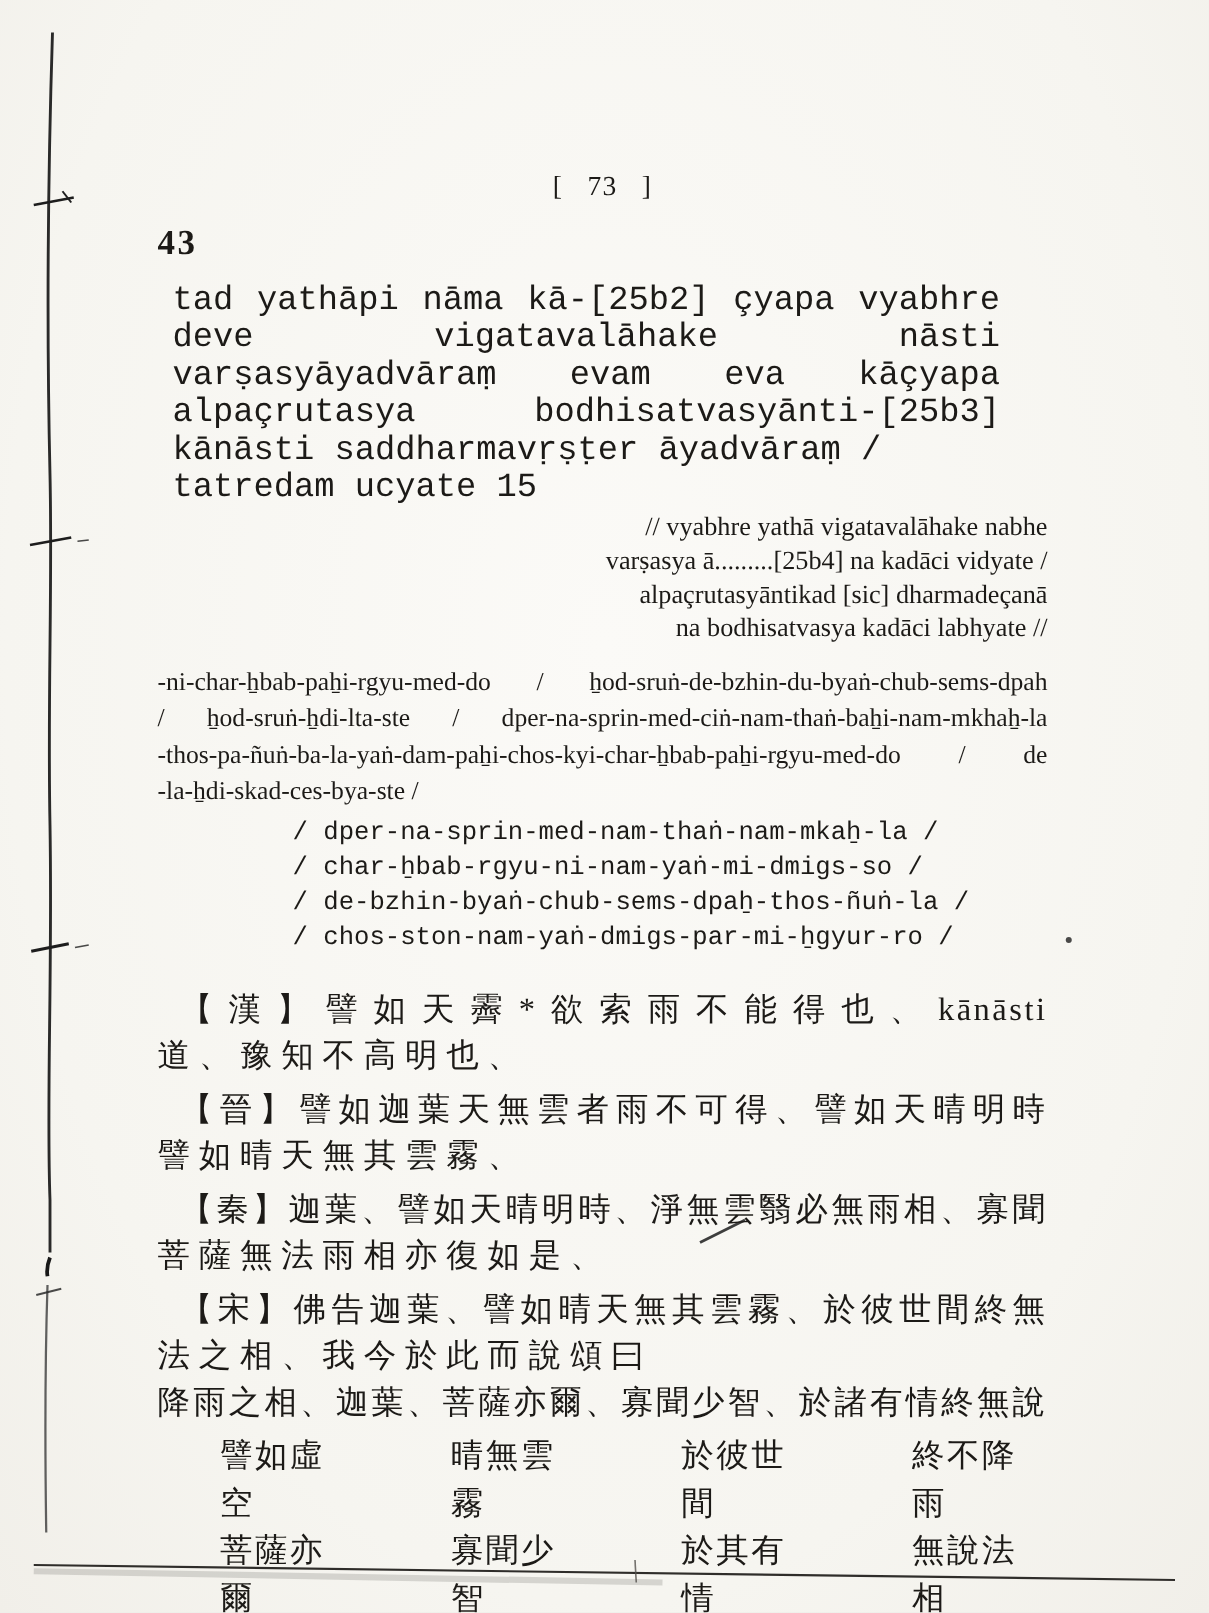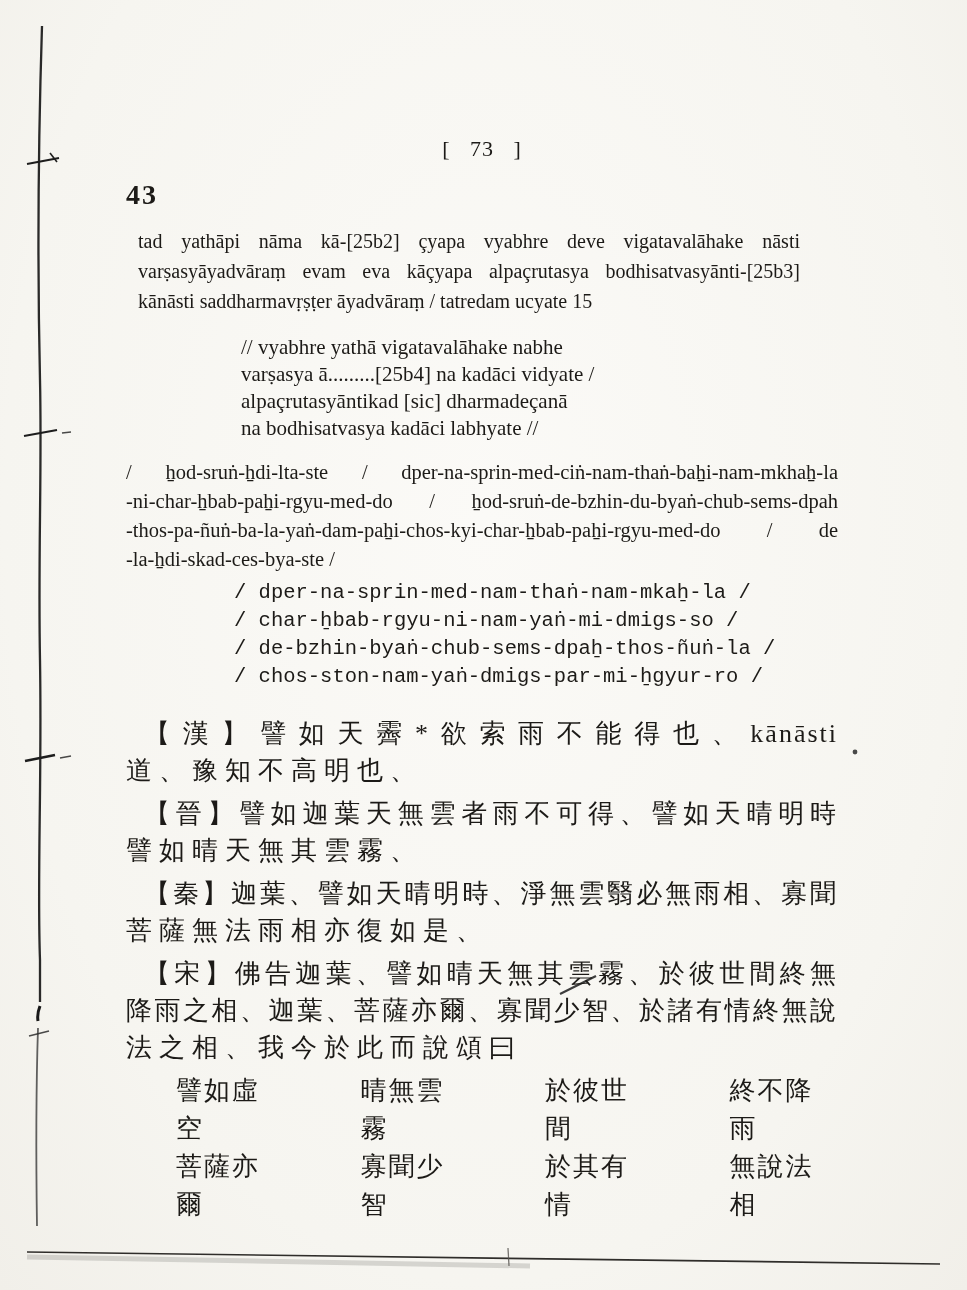--- a/index.html
+++ b/index.html
@@ -23,24 +23,24 @@
     word-spacing:13px;
     letter-spacing:1px;
   }
   .secnum {
     margin-top:18px;
     font-size:28px; line-height:30px;
     font-weight:700;
     letter-spacing:2px;
   }
 
-  .lat { margin-top:16px; margin-left:12px; width:662px; font-size:20px; line-height:30px; }
+  .lat { margin-top:16px; margin-left:12px; width:662px; font-size:27px; line-height:30px;font-family:Liberation Mono, monospace; }
   .lat .just { text-align:justify; text-align-last:justify; }
 
-  .sktverse { margin-top:18px; margin-left:115px; font-size:21px; line-height:27px; }
+  .sktverse { margin-top:2px; margin-left:115px; font-size:21px; line-height:27px;text-align:right; }
 
   .tib { margin-top:16px; width:712px; font-size:20.5px; line-height:29px; }
   .tib .just { text-align:justify; text-align-last:justify; }
 
   .tibverse { margin-top:5px; margin-left:108px; font-size:20.5px; line-height:28px;font-family:Liberation Mono, monospace; }
 
   .cjk { margin-top:24px; width:712px; font-size:26px; line-height:37px; letter-spacing:2px; }
   .cjk section { margin-bottom:6px; }
   .cline.cjust { text-align:justify; text-align-last:justify; }
   .cline.cfirst { padding-left:18px; }
@@ -100,22 +100,22 @@
     </div>
 
     <div class="sktverse">
       <div>// vyabhre yathā vigatavalāhake nabhe</div>
       <div>varṣasya ā.........[25b4] na kadāci vidyate /</div>
       <div>alpaçrutasyāntikad [sic] dharmadeçanā</div>
       <div>na bodhisatvasya kadāci labhyate //</div>
     </div>
 
     <div class="tib">
+      <div class="just">-ni-char-ẖbab-paẖi-rgyu-med-do / ẖod-sruṅ-de-bzhin-du-byaṅ-chub-sems-dpah</div>
       <div class="just">/ ẖod-sruṅ-ẖdi-lta-ste / dper-na-sprin-med-ciṅ-nam-thaṅ-baẖi-nam-mkhaẖ-la</div>
-      <div class="just">-ni-char-ẖbab-paẖi-rgyu-med-do / ẖod-sruṅ-de-bzhin-du-byaṅ-chub-sems-dpah</div>
       <div class="just">-thos-pa-ñuṅ-ba-la-yaṅ-dam-paẖi-chos-kyi-char-ẖbab-paẖi-rgyu-med-do / de</div>
       <div>-la-ẖdi-skad-ces-bya-ste /</div>
     </div>
 
     <div class="tibverse">
       <div>/ dper-na-sprin-med-nam-thaṅ-nam-mkaẖ-la /</div>
       <div>/ char-ẖbab-rgyu-ni-nam-yaṅ-mi-dmigs-so /</div>
       <div>/ de-bzhin-byaṅ-chub-sems-dpaẖ-thos-ñuṅ-la /</div>
       <div>/ chos-ston-nam-yaṅ-dmigs-par-mi-ẖgyur-ro /</div>
     </div>
@@ -132,22 +132,22 @@
         <div class="cline clast">譬如晴天無其雲霧、</div>
       </section>
 
       <section>
         <div class="cline cjust cfirst"><span>【秦】</span><span>迦葉、譬如天晴明時、淨無雲翳必無雨相、寡聞</span></div>
         <div class="cline clast">菩薩無法雨相亦復如是、</div>
       </section>
 
       <section>
         <div class="cline cjust cfirst"><span>【宋】</span><span>佛告迦葉、譬如晴天無其雲霧、於彼世間終無</span></div>
+        <div class="cline clast">法之相、我今於此而說頌曰</div>
         <div class="cline cjust">降雨之相、迦葉、菩薩亦爾、寡聞少智、於諸有情終無說</div>
-        <div class="cline clast">法之相、我今於此而說頌曰</div>
       </section>
 
       <div class="cverse">
         <div class="cverse-row">
           <span>譬如虛空</span>
           <span>晴無雲霧</span>
           <span>於彼世間</span>
           <span>終不降雨</span>
         </div>
         <div class="cverse-row">

